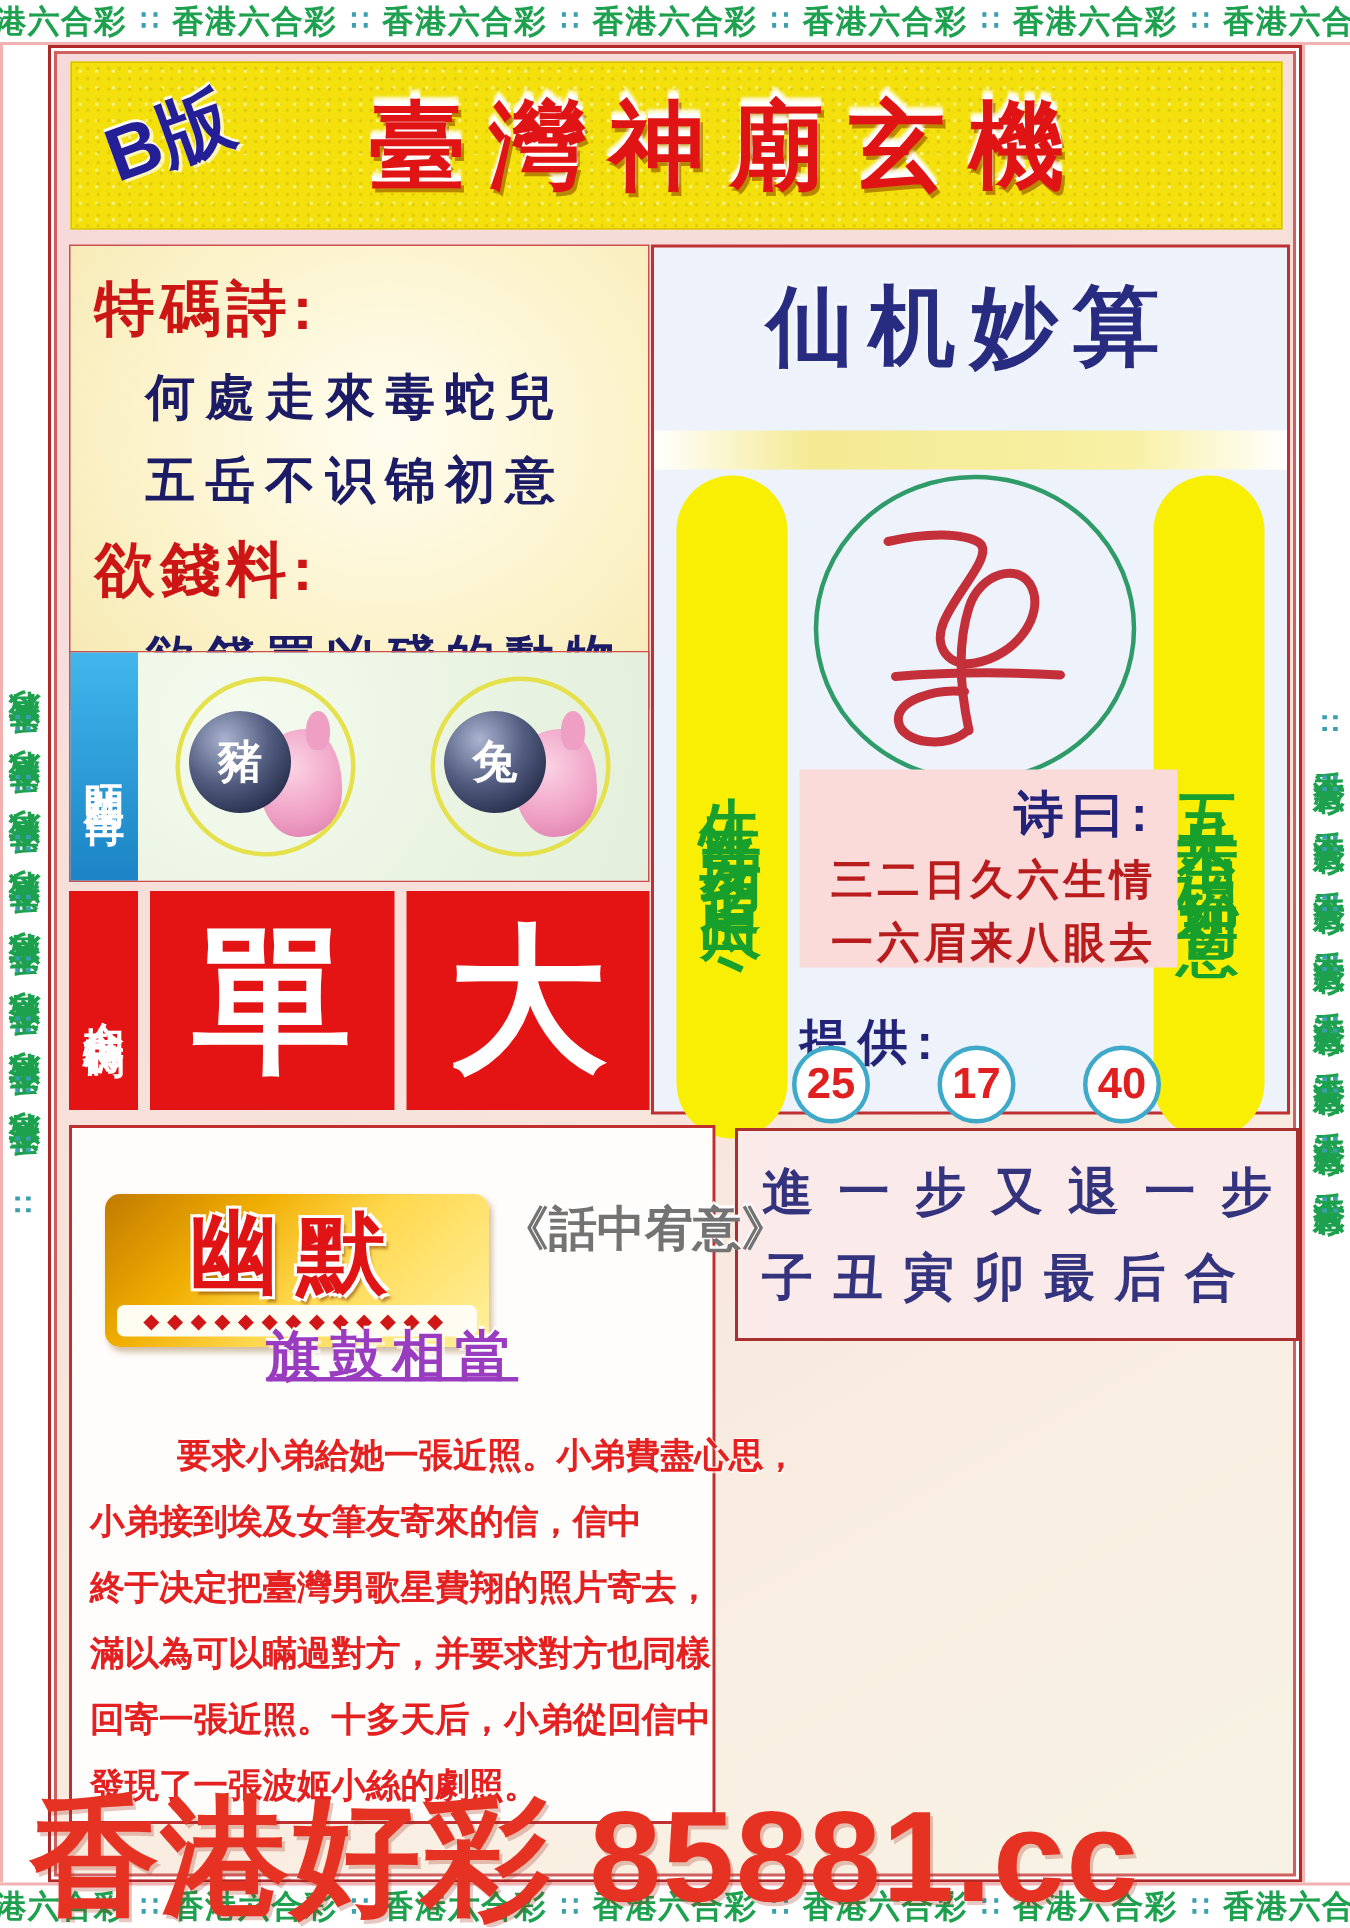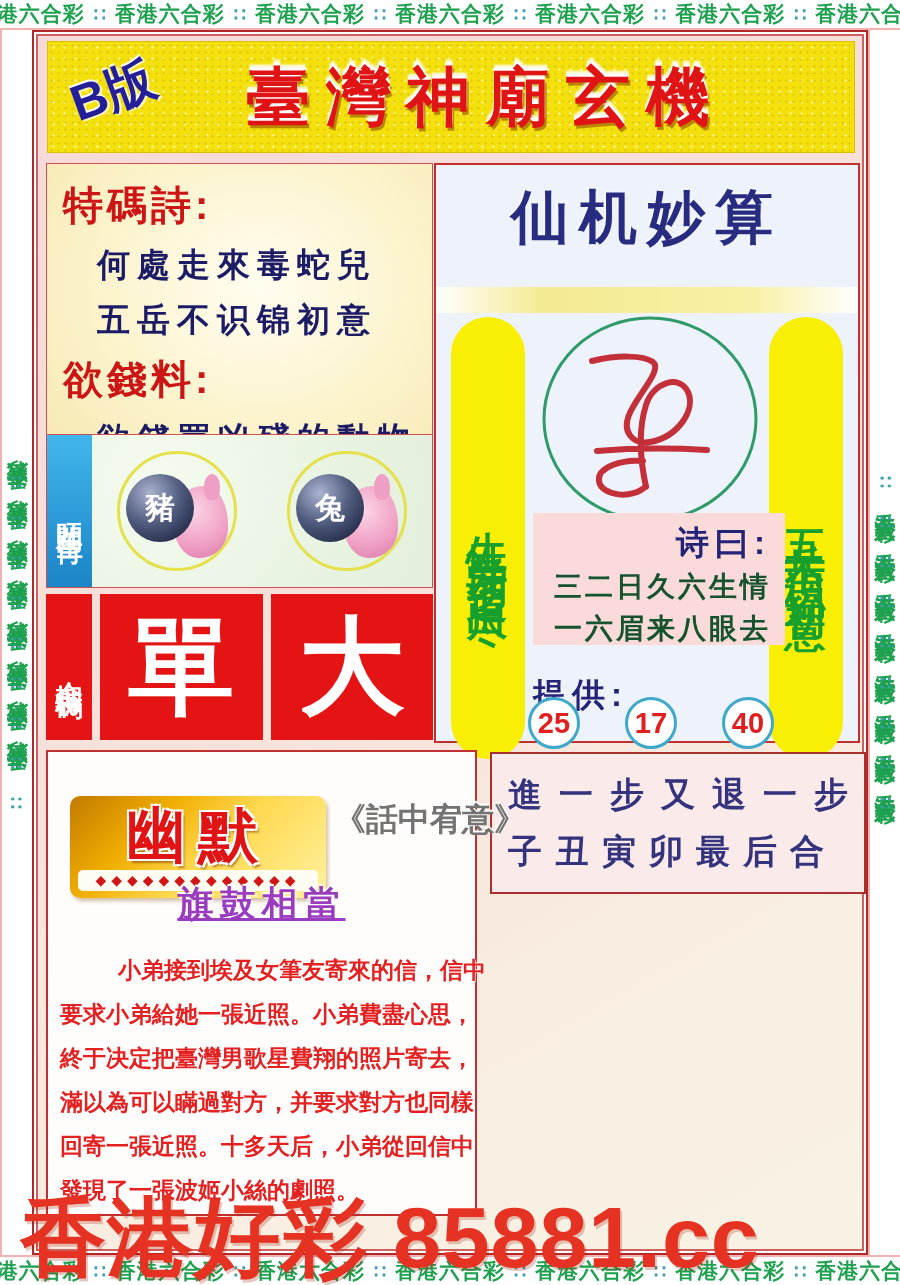--- a/index.html
+++ b/index.html
@@ -77,21 +77,21 @@
   .oracle-band { position:absolute; left:0; top:122px; width:100%; height:26px;
                  background:linear-gradient(90deg,#ffffff 0%,#f4ea93 25%,#f8f0a4 75%,#ffffff 100%); }
   .o-strip { position:absolute; top:152px; width:74px; height:442px; background:#f8ef04; border-radius:37px;
              color:#17a02c; font-size:41px; font-weight:900; writing-mode:vertical-rl; text-orientation:upright;
              letter-spacing:13px; display:flex; align-items:center; justify-content:center; padding-top:10px; }
   .o-strip.left  { left:15px; }
   .o-strip.right { right:15px; }
   .o-circle { position:absolute; left:101px; top:144px; }
   .o-poem { position:absolute; left:97px; top:348px; width:252px; height:132px; background:#fbdada; padding:8px 14px;text-align:right; }
   .o-poem-label { font-size:33px; font-weight:900; color:#232377; letter-spacing:6px; }
-  .o-poem-line  { font-size:28px; font-weight:800; color:#14532d; letter-spacing:3px; line-height:42px; white-space:nowrap; }
+  .o-poem-line  { font-size:28px; font-weight:800; color:#b91c1c; letter-spacing:3px; line-height:42px; white-space:nowrap; }
   .o-provide { position:absolute; left:97px; top:488px; font-size:33px; font-weight:900; color:#232377; letter-spacing:6px;margin-top:20px; }
   .o-nums { position:absolute; left:92px; top:532px; display:flex; gap:45px; }
   .o-num { width:52px; height:52px; border:3px solid #3fa9c9; border-radius:50%; background:#fff;
            color:#e02020; font-size:29px; font-weight:900; display:flex; align-items:center; justify-content:center; }
 
   
   .callig { position:absolute; left:456px; top:720px; width:376px; height:142px; background:#fbeaea;
             border:2px solid #a83030; display:flex; flex-direction:column; justify-content:space-around;
             padding:12px 16px; }
   .cal-line { font-family:"DejaVu Serif", serif; font-size:34px; font-weight:900; color:#34347e; white-space:nowrap; }
@@ -245,22 +245,22 @@
     </div>
 
     <div class="humor">
       <div class="badge">
         <div class="badge-text">幽默</div>
         <div class="badge-band">◆◆◆◆◆◆◆◆◆◆◆◆◆</div>
       </div>
       <div class="h-title">《話中宥意》</div>
       <div class="h-subtitle">旗鼓相當</div>
       <div class="story">
+          <div>要求小弟給她一張近照。小弟費盡心思，</div>
           <div>小弟接到埃及女筆友寄來的信，信中</div>
-          <div>要求小弟給她一張近照。小弟費盡心思，</div>
           <div>終于决定把臺灣男歌星費翔的照片寄去，</div>
           <div>滿以為可以瞞過對方，并要求對方也同樣</div>
           <div>回寄一張近照。十多天后，小弟從回信中</div>
           <div>發現了一張波姬小絲的劇照。</div>
         </div>
     </div>
 
   </div>
 
   <div class="b-strip b-bottom">

